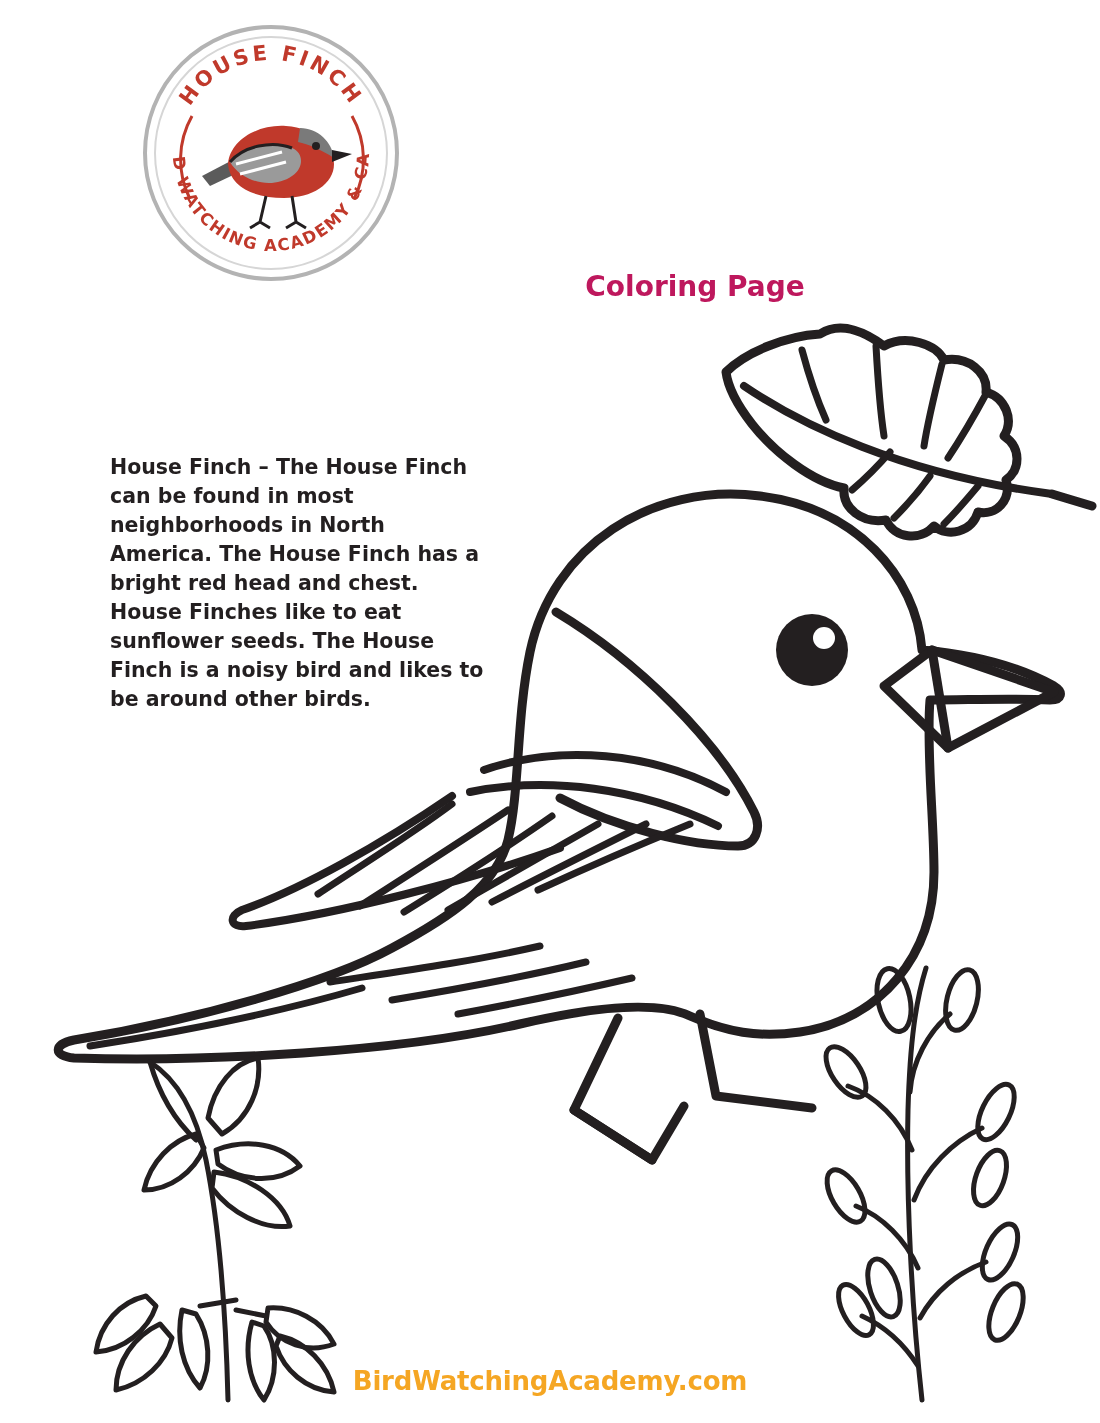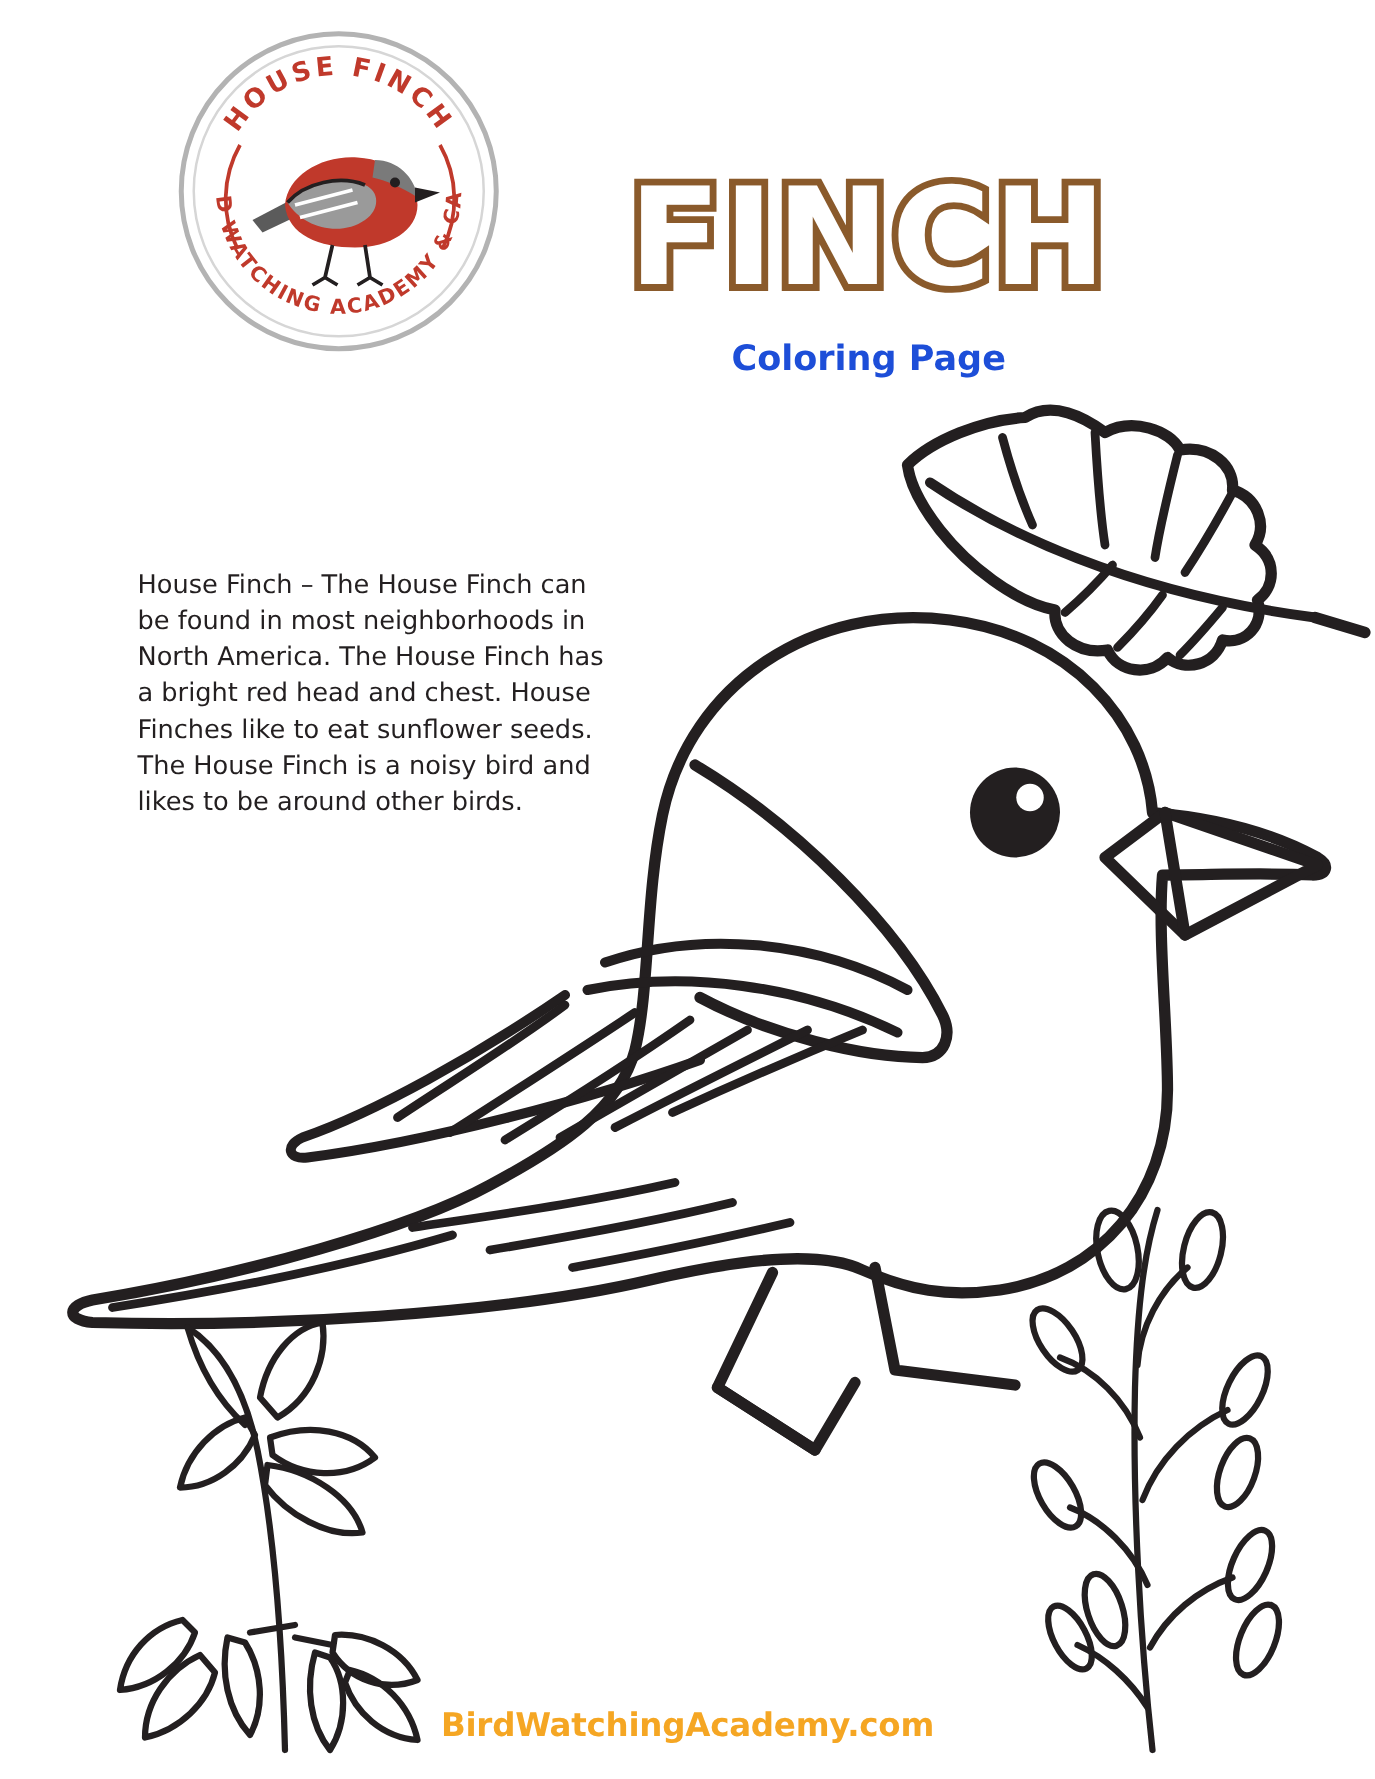--- a/index.html
+++ b/index.html
@@ -60,34 +60,35 @@
     width: 560px;
   }
   .title-sub {
     position: absolute;
     top: 248px;
     left: 0;
     width: 560px;
     text-align: center;
     font-size: 28px;
     font-weight: bold;
-    color: #1d4ed8;
+    color: #be185d;
     font-family: "DejaVu Sans", sans-serif;
   }
 
   
   #description {
     position: absolute;
     left: 110px;
     top: 432px;
     width: 375px;
     font-size: 20.5px;
     line-height: 1.42;
     color: #231f20;
     font-family: "DejaVu Sans", sans-serif;
+    font-weight: bold;
   }
 
   
   #artwork {
     position: absolute;
     left: 0;
     top: 0;
     width: 1100px;
     height: 1423px;
     pointer-events: none;
@@ -146,21 +147,20 @@
 
       <path d="M 132,48 L 152,52 L 132,60 Z" fill="#231f20"></path>
 
       <path d="M 66,94 L 60,120 M 60,120 L 50,126 M 60,120 L 70,126" stroke="#231f20" stroke-width="3" fill="none"></path>
       <path d="M 92,94 L 96,120 M 96,120 L 86,126 M 96,120 L 106,126" stroke="#231f20" stroke-width="3" fill="none"></path>
     </g>
   </svg>
 </div>
 
 <div id="title-block">
-  <div class="title-line title-line-2">FINCH</div>
   <div class="title-sub">Coloring Page</div>
 </div>
 
 <p id="description">House Finch – The House Finch can be found in most neighborhoods in North America.  The House Finch has a bright red head and chest.  House Finches like to eat sunflower seeds.  The House Finch is a noisy bird and likes to be around other birds.</p>
 
 <svg id="artwork" viewBox="0 0 1100 1423" xmlns="http://www.w3.org/2000/svg">
   <g fill="none" stroke="#231f20" stroke-width="9" stroke-linecap="round" stroke-linejoin="round">
 
     <g>
       <path d="M 726,372

